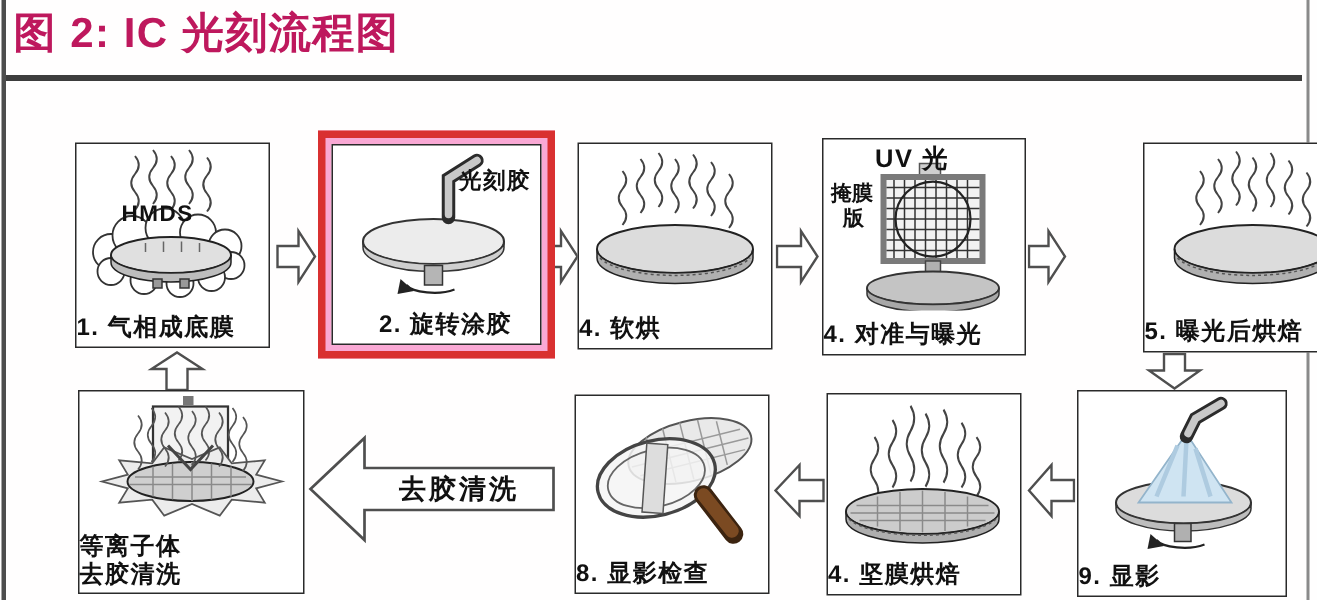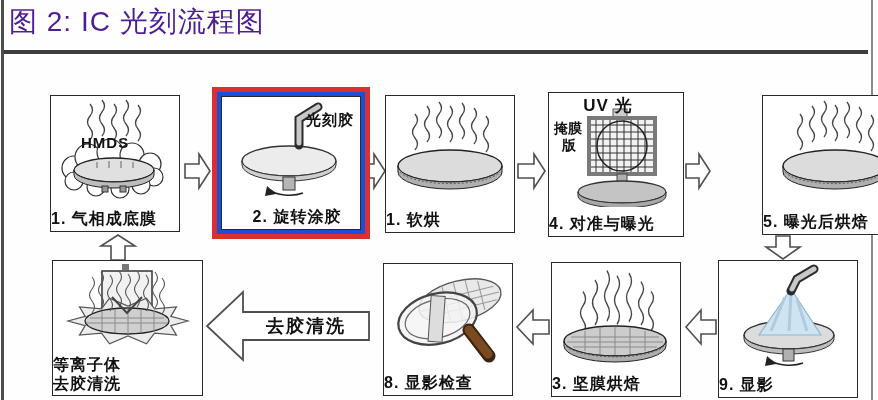--- a/index.html
+++ b/index.html
@@ -1,33 +1,33 @@
 <!DOCTYPE html>
 <html><head>
 <meta charset="utf-8">
 <style>
   html,body{margin:0;padding:0;background:#ffffff;}
   #page{position:relative;width:878px;height:400px;background:#fffefe;overflow:hidden;
         font-family:"Liberation Sans","DejaVu Sans",sans-serif;}
   .vborder{position:absolute;top:0;height:400px;}
   #left-border{left:1px;width:3px;background:#4d4d4d;}
   #right-border{left:871px;width:2px;background:#8a8a8a;}
-  #fig-title{position:absolute;left:9px;top:3px;font-size:28px;font-weight:normal;
-             color:#4c1d95;letter-spacing:1px;white-space:nowrap;}
+  #fig-title{position:absolute;left:9px;top:3px;font-size:28px;font-weight:bold;
+             color:#be185d;letter-spacing:1px;white-space:nowrap;}
   #title-rule{position:absolute;left:4px;top:50px;width:864px;height:4px;background:#3d3d3d;}
   .step-box{position:absolute;background:#fff;border:1.5px solid #2a2a2a;z-index:2;}
   .step-label{position:absolute;bottom:3px;left:0;right:0;text-align:left;
               font-weight:bold;font-size:16px;color:#111;letter-spacing:1px;line-height:1.2;}
   .label-two-line{bottom:2px;}
   .anno{position:absolute;font-weight:bold;color:#111;z-index:4;}
   .draw{position:absolute;top:2px;left:50%;transform:translateX(-50%);}
   .arrow{position:absolute;z-index:1;}
   .arrow polygon{fill:#ffffff;stroke:#4f4f4f;stroke-width:1.6;}
   #highlight-frame{position:absolute;left:212px;top:87px;width:148px;height:142px;
-                   border:5px solid #d93030;background:#1d4ed8;z-index:3;}
+                   border:5px solid #d93030;background:#f9a8d4;z-index:3;}
   #highlight-frame .step-box{left:4px;top:4px;right:4px;bottom:4px;}
   #reject-arrow{position:absolute;left:203px;top:286px;width:168px;height:80px;z-index:2;}
   #reject-arrow-label{position:absolute;left:44px;top:28px;width:118px;height:26px;
                       text-align:center;font-weight:bold;font-size:18px;color:#111;
                       letter-spacing:2px;z-index:3;}
 </style>
 </head>
 <body>
 
 <div id="page">
@@ -106,21 +106,21 @@
             <use href="#sq" x="52" y="4"></use>
           <use href="#sq" x="63" y="8"></use>
             <use href="#sq" x="75" y="5"></use>
             <use href="#sq" x="87" y="10"></use>
           <use href="#sq" x="99" y="18"></use>
         </g>
         <ellipse cx="63" cy="68" rx="52" ry="16" fill="#dcdcdc" stroke="#222" stroke-width="1.3"></ellipse>
         <path d="M11 68 a52 16 0 0 0 104 0 l0 6 a52 17 0 0 1 -104 0 z" fill="#b0b0b0" stroke="#222"></path>
         <path d="M13 74 a52 16 0 0 0 100 0" fill="none" stroke="#555" stroke-dasharray="2,2"></path>
       </svg>
-      <div class="step-label">1. 软烘</div>
+      <div class="step-label">4. 软烘</div>
     </div>
 
     <div class="step-box" style="left:548px;top:92px;width:134px;height:143px;">
       <svg class="draw" width="134" height="112" viewBox="0 0 134 112">
         <rect x="64" y="14" width="14" height="9" fill="#cfcfcf" stroke="#555"></rect>
         <rect x="40" y="23" width="66" height="56" fill="#f2f2f2" stroke="#7a7a7a" stroke-width="4"></rect>
         <g stroke="#333" stroke-width="1">
           <line x1="47" y1="25" x2="47" y2="77"></line>
             <line x1="54" y1="25" x2="54" y2="77"></line>
           <line x1="61" y1="25" x2="61" y2="77"></line>
@@ -199,21 +199,21 @@
             <line x1="20" y1="82" x2="104" y2="82"></line>
           <line x1="32" y1="66" x2="32" y2="86"></line>
             <line x1="47" y1="63" x2="47" y2="89"></line>
           <line x1="62" y1="62" x2="62" y2="90"></line>
             <line x1="77" y1="63" x2="77" y2="89"></line>
             <line x1="92" y1="66" x2="92" y2="86"></line>
         </g>
         <path d="M11 76 a51 15 0 0 0 102 0 l0 5 a51 16 0 0 1 -102 0 z" fill="#aeaeae" stroke="#222"></path>
         <path d="M13 81 a51 15 0 0 0 98 0" fill="none" stroke="#555" stroke-dasharray="2,2"></path>
       </svg>
-      <div class="step-label">3. 坚膜烘焙</div>
+      <div class="step-label">4. 坚膜烘焙</div>
     </div>
 
     <div class="step-box" style="left:383px;top:263px;width:128px;height:131px;">
       <svg class="draw" width="126" height="98" viewBox="0 0 126 98">
         <g transform="rotate(-14 63 49)">
           <ellipse cx="78" cy="38" rx="42" ry="20" fill="#e9e9e9" stroke="#555" stroke-width="1.3"></ellipse>
           <g stroke="#999" stroke-width="1">
             <line x1="42" y1="32" x2="114" y2="32"></line>
               <line x1="38" y1="39" x2="118" y2="39"></line>
               <line x1="42" y1="46" x2="114" y2="46"></line>

